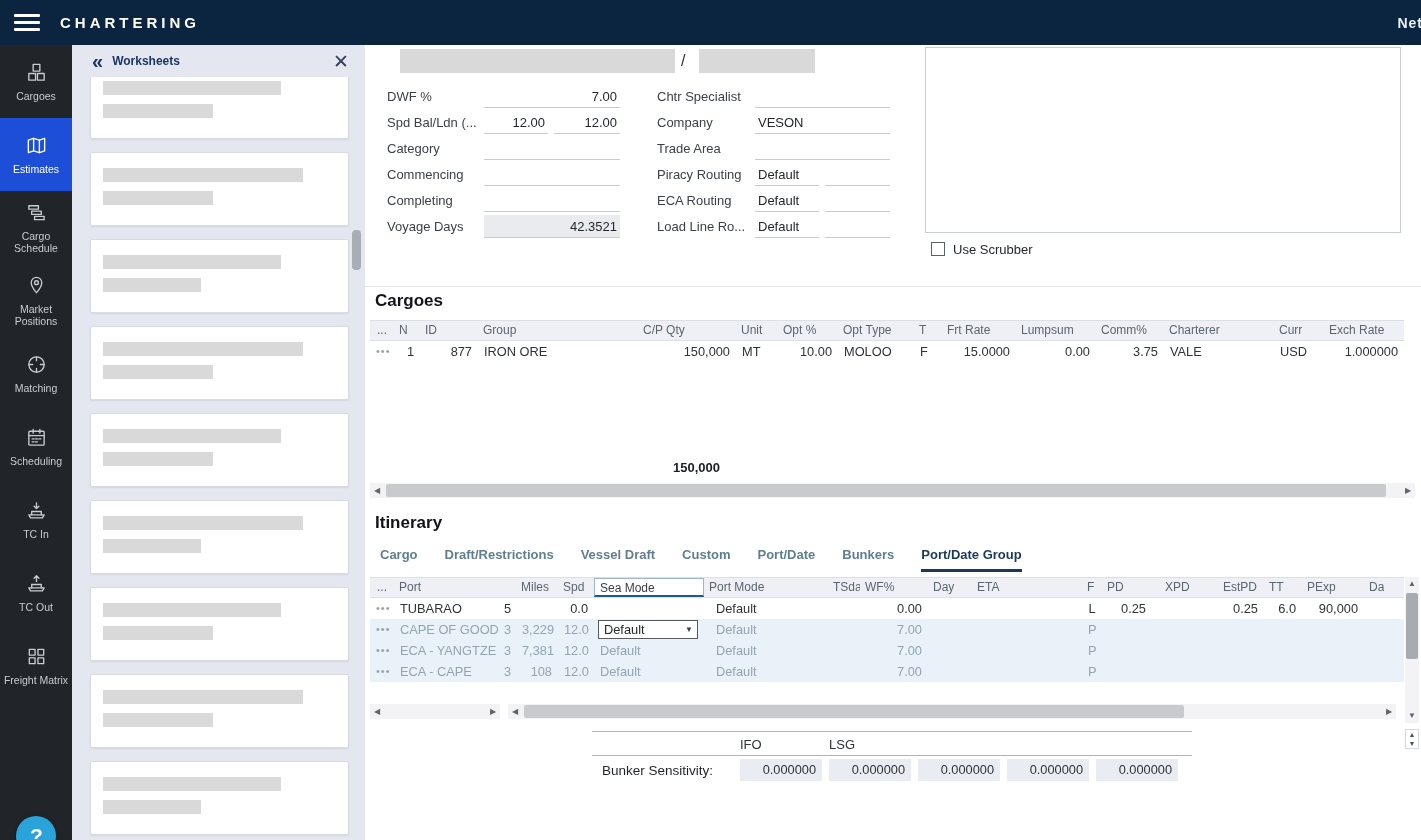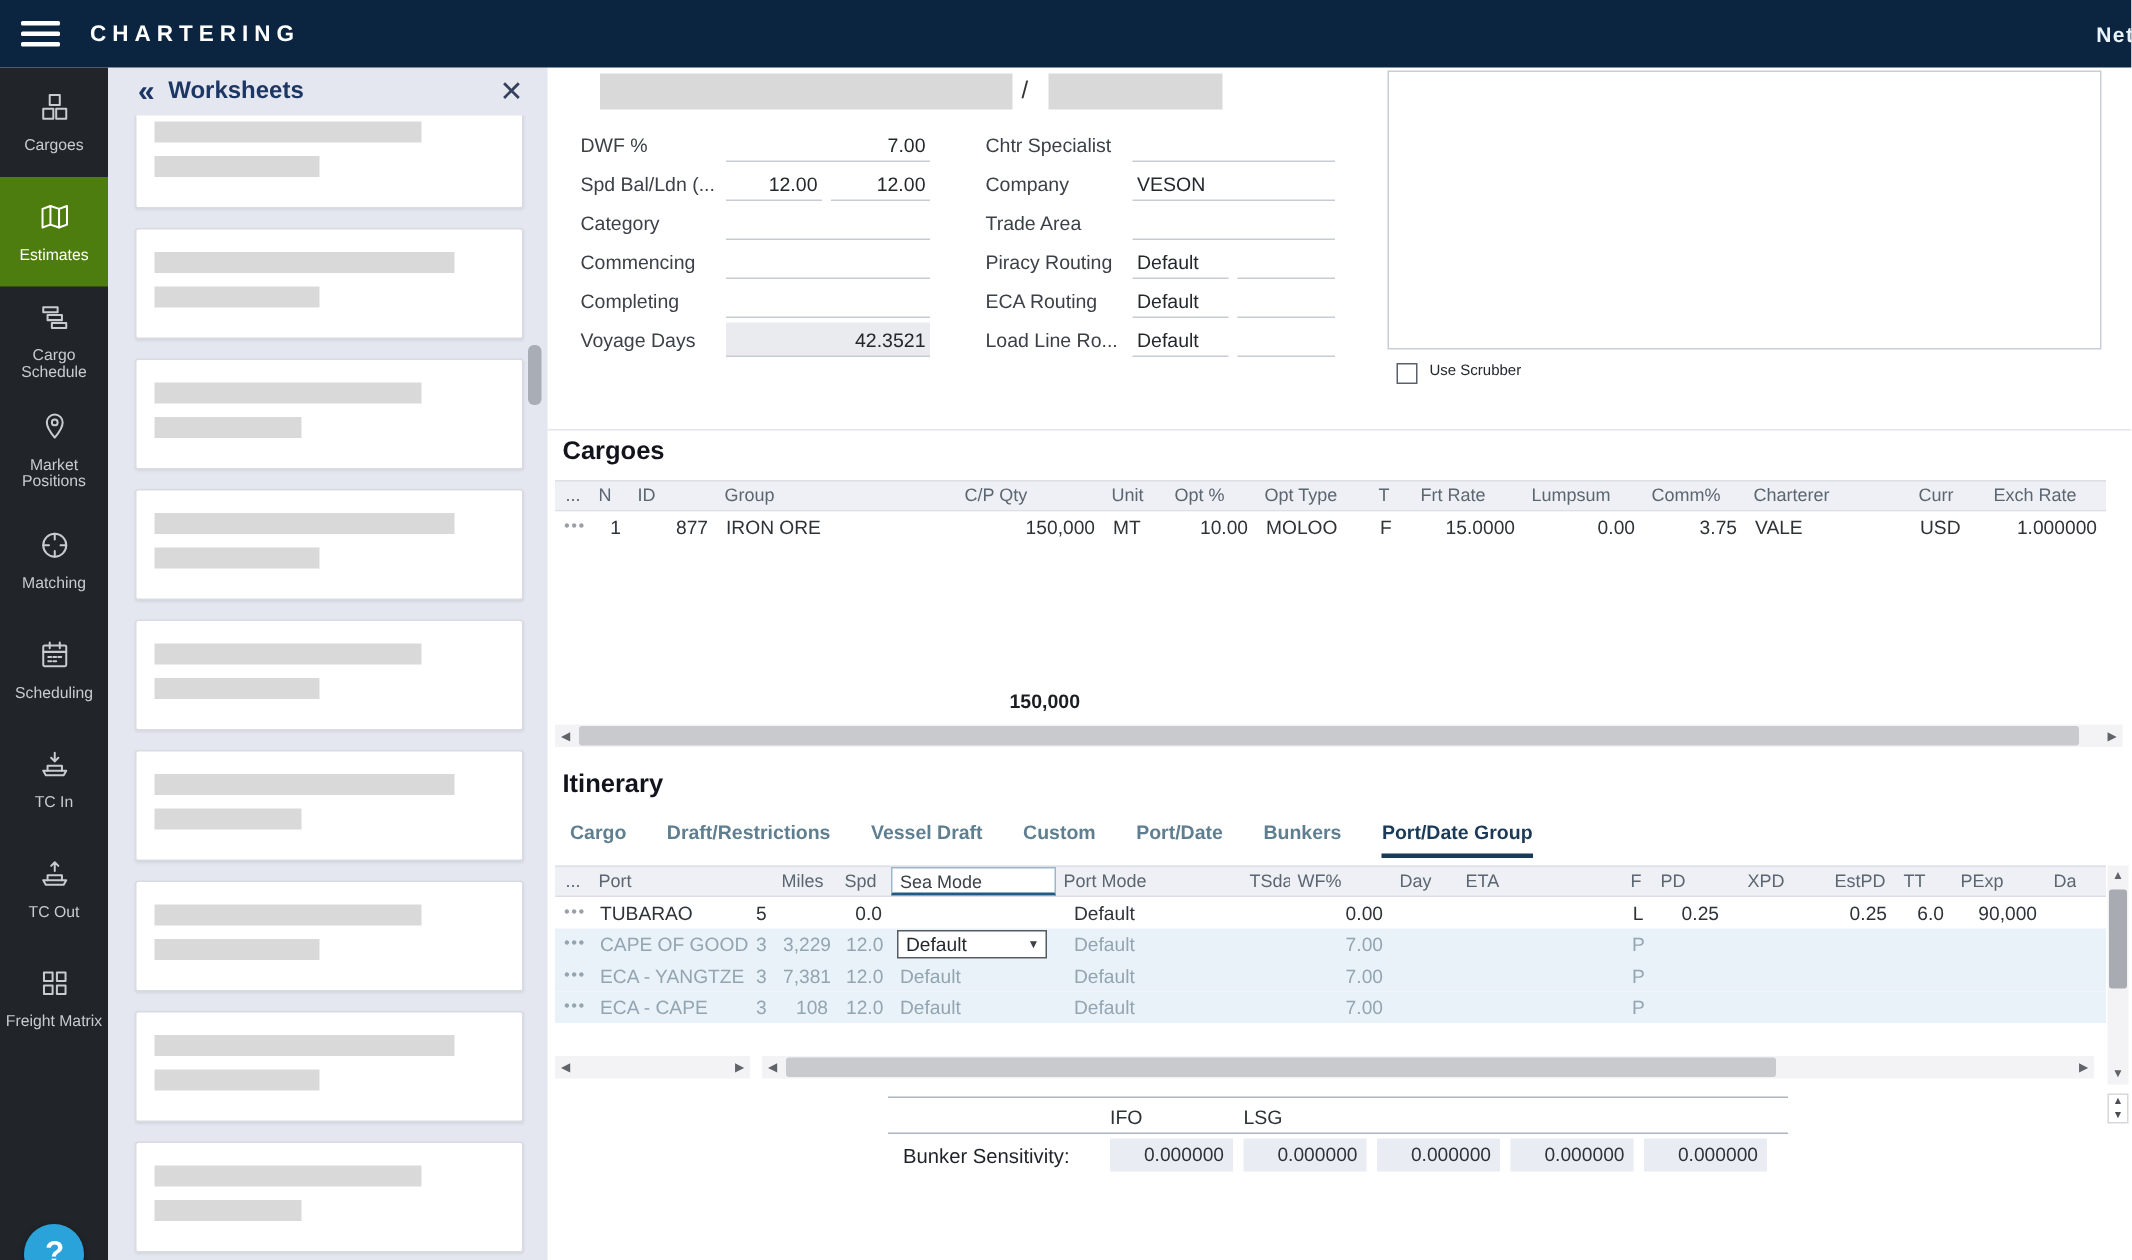--- a/index.html
+++ b/index.html
@@ -12,32 +12,32 @@
   .hamburger { width:26px; height:17px; margin-left:14px; display:flex; flex-direction:column;
     justify-content:space-between; cursor:pointer; }
   .hamburger span { display:block; height:3px; background:#fff; border-radius:1px; }
   .topbar-title { margin-left:20px; font-size:15px; font-weight:bold; letter-spacing:4px; }
   .topbar-right { margin-left:auto; margin-right:-2px; font-weight:bold; font-size:14px; color:#eaf4fb; letter-spacing:1px; }
 
   
   .sidebar { position:absolute; top:45px; left:0; width:72px; height:795px; background:#212529; z-index:20; }
   .side-item { height:73px; display:flex; flex-direction:column; align-items:center; justify-content:center;
     gap:5px; color:#c7ccd1; font-size:10.5px; line-height:11.5px; text-align:center; cursor:pointer; padding:0 3px; }
-  .side-item.active { background:#4d7c0f; color:#fff; }
+  .side-item.active { background:#1d4ed8; color:#fff; }
   .side-item svg { width:23px; height:23px; stroke:currentColor; fill:none; stroke-width:1.4;
     stroke-linecap:round; stroke-linejoin:round; }
   .help-fab { position:absolute; left:16px; bottom:-16px; width:40px; height:40px; border-radius:50%;
     background:#2aa3db; color:#fff; font-weight:bold; font-size:21px; display:flex; align-items:center;
     justify-content:flex-start; padding-left:14px; box-shadow:0 1px 4px rgba(0,0,0,.4); cursor:pointer; }
 
   
   .panel { position:absolute; top:45px; left:72px; width:293px; height:795px; background:#e4e6f0; z-index:10; }
   .panel-header { height:32px; display:flex; align-items:center; padding:0 16px 0 20px; }
   .chevrons { color:#1d3765; font-size:20px; font-weight:bold; cursor:pointer; line-height:20px; }
-  .panel-title { color:#1d3765; font-weight:bold; font-size:16px; margin-left:9px; flex:1; }
+  .panel-title { color:#1d3765; font-weight:bold; font-size:12px; margin-left:9px; flex:1; }
   .close-x { color:#33415c; font-size:19px; cursor:pointer; }
   .cards { position:absolute; top:32px; bottom:0; left:0; right:0; overflow:hidden; padding:6px 16px 0 18px; }
   .card { background:#fff; border:1px solid #d8dbe2; border-radius:2px; height:74px; margin-bottom:13px;
     padding:15px 12px; box-shadow:0 1px 2px rgba(0,0,0,.07); cursor:pointer; }
   .card:first-child { margin-top:-18px; }
   .card .b1 { height:14px; background:#d9d9d9; width:200px; margin-bottom:9px; }
   .card .b2 { height:14px; background:#d9d9d9; width:110px; }
   .card:nth-child(odd) .b1 { width:178px; }
   .card:nth-child(3n) .b2 { width:98px; }
   .panel-scroll { position:absolute; right:4px; top:185px; width:9px; height:40px; background:#a9adb6; border-radius:4px; cursor:pointer; }
@@ -49,21 +49,21 @@
   .slash { position:absolute; font-size:16px; color:#333; }
 
   .flabel { position:absolute; left:22px; font-size:13px; color:#3c4148; top:4px; }
   .flabel.mid { left:292px; }
   .frow { position:absolute; left:0; width:1056px; height:26px; }
   .ffield { position:absolute; border-bottom:1px solid #c7cbd4; height:23px; font-size:13px;
     padding:4px 3px 0; color:#24282d; top:0; white-space:nowrap; overflow:hidden; cursor:text; }
   .ffield.num { text-align:right; }
   .ffield.ro { background:#e9ebef; cursor:default; }
   .cb { position:absolute; width:14px; height:14px; border:1.5px solid #5a6068; background:#fff; cursor:pointer; }
-  .cb-label { position:absolute; font-size:10px; color:#24282d; }
+  .cb-label { position:absolute; font-size:13px; color:#24282d; }
   .bigbox { position:absolute; border:1px solid #c9cdd6; background:#fff; }
 
   .sep { position:absolute; height:1px; background:#e3e5ea; left:0; width:1056px; }
   .sec-title { position:absolute; left:10px; font-size:17px; font-weight:bold; color:#12131d; }
 
   
   .thead { display:flex; background:#eef0f5; border-top:1px solid #dcdfe6; border-bottom:1px solid #dcdfe6; }
   .hcell { height:19px; line-height:18px; font-size:12px; color:#5b6670; padding:0 5px;
     overflow:hidden; white-space:nowrap; }
   .trow { display:flex; background:#fff; }

